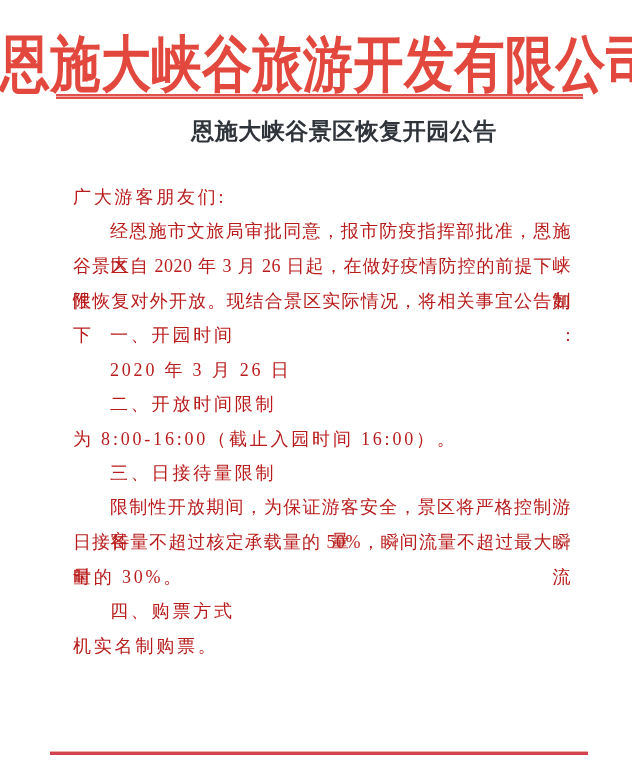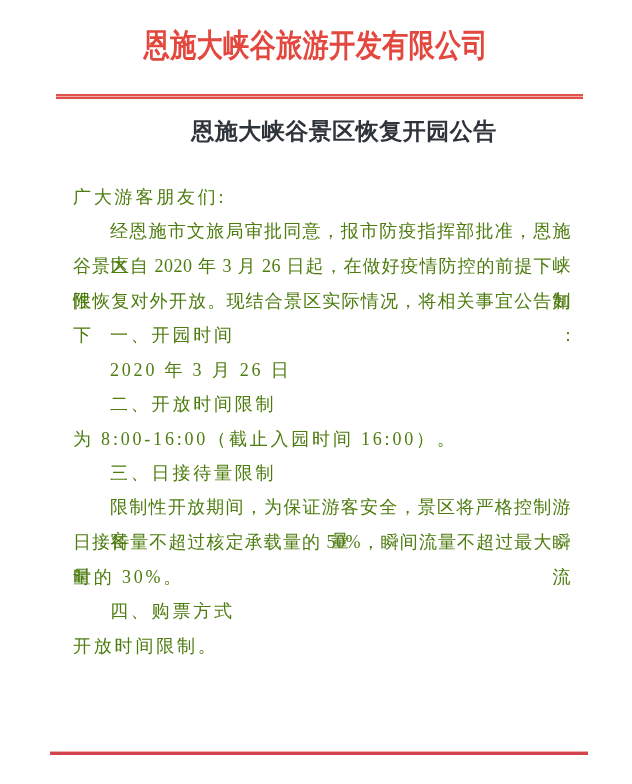--- a/index.html
+++ b/index.html
@@ -11,21 +11,21 @@
     overflow: hidden;
     font-family: "Liberation Serif", "DejaVu Serif", serif;
   }
   .letterhead {
     position: absolute;
     top: 24px;
     left: 0;
     width: 632px;
     text-align: center;
     color: #e3483f;
-    font-size: 26px;
+    font-size: 50px;
     font-weight: bold;
     letter-spacing: 0.5px;
     white-space: nowrap;
   }
   .letterhead .stretch {
     display: inline-block;
     transform: scaleY(1.22);
     transform-origin: top center;
   }
   .rule-top {
@@ -51,21 +51,21 @@
     letter-spacing: 0.5px;
     font-family: "Liberation Sans", "DejaVu Sans", sans-serif;
     white-space: nowrap;
     margin-left: 28px;
   }
   .doc-body {
     position: absolute;
     left: 73px;
     top: 180px;
     width: 498px;
-    color: #4d7c0f;
+    color: #b91c1c;
     font-size: 18px;
   }
   .line {
     height: 34.5px;
     line-height: 34.5px;
     letter-spacing: 2.8px;
     white-space: nowrap;
   }
   .line.jst {
     letter-spacing: 0.5px;
@@ -104,18 +104,18 @@
     <div class="line jst">性恢复对外开放。现结合景区实际情况，将相关事宜公告如下:</div>
     <div class="line ind">一、开园时间</div>
     <div class="line ind">2020 年 3 月 26 日</div>
     <div class="line ind">二、开放时间限制</div>
     <div class="line">为 8:00-16:00（截止入园时间 16:00）。</div>
     <div class="line ind">三、日接待量限制</div>
     <div class="line ind jst">限制性开放期间，为保证游客安全，景区将严格控制游客量，</div>
     <div class="line jst">日接待量不超过核定承载量的 50%，瞬间流量不超过最大瞬时流</div>
     <div class="line">量的 30%。</div>
     <div class="line ind">四、购票方式</div>
-    <div class="line">开放时间限制。</div>
+    <div class="line">机实名制购票。</div>
   </div>
 
   <div class="rule-bottom"></div>
 
 </div>
 
 </body></html>

